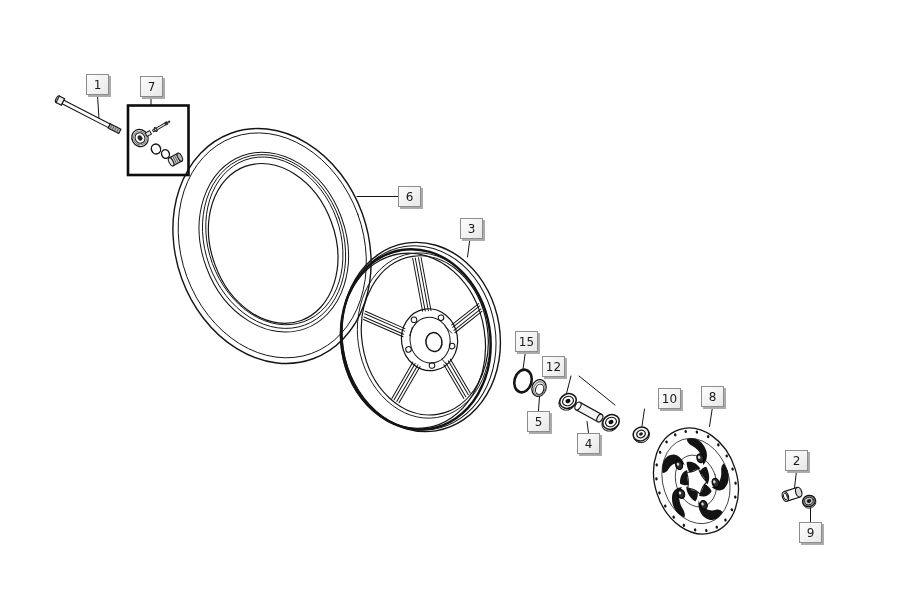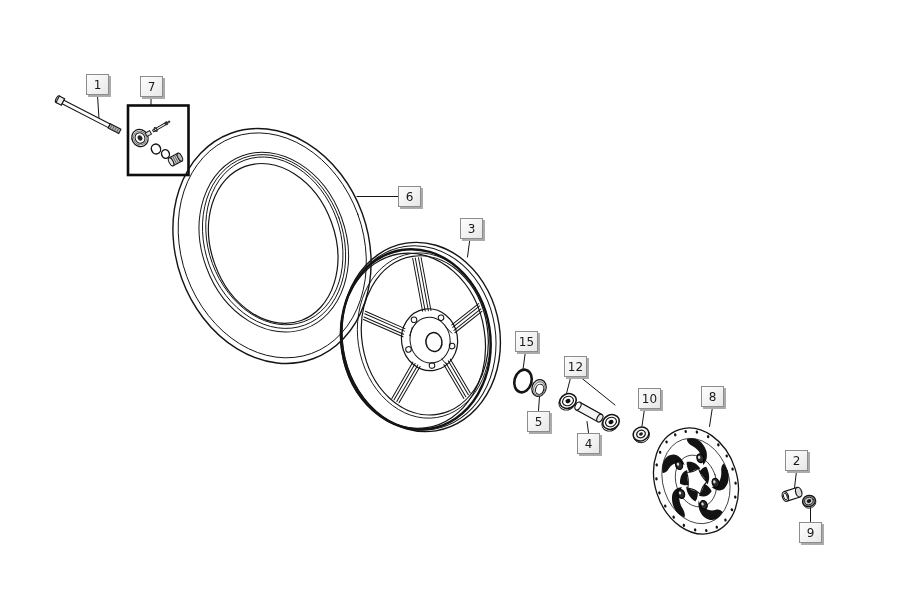--- a/index.html
+++ b/index.html
@@ -270,20 +270,20 @@
       <ellipse rx="2.2" ry="1.9" fill="#1a1a1a" stroke="none"></ellipse>
     </g>
   </svg>
 
   <div class="callout" style="left:86px;top:74px">1</div>
   <div class="callout" style="left:140px;top:76px">7</div>
   <div class="callout" style="left:398px;top:186px">6</div>
   <div class="callout" style="left:460px;top:218px">3</div>
   <div class="callout" style="left:515px;top:331px">15</div>
   <div class="callout" style="left:527px;top:411px">5</div>
-  <div class="callout" style="left:564px;top:356px">12</div>
+  <div class="callout" style="left:542px;top:356px">12</div>
   <div class="callout" style="left:577px;top:433px">4</div>
-  <div class="callout" style="left:638px;top:388px">10</div>
+  <div class="callout" style="left:658px;top:388px">10</div>
   <div class="callout" style="left:701px;top:386px">8</div>
   <div class="callout" style="left:785px;top:450px">2</div>
   <div class="callout" style="left:799px;top:522px">9</div>
 
 </div>
 
 </body></html>

